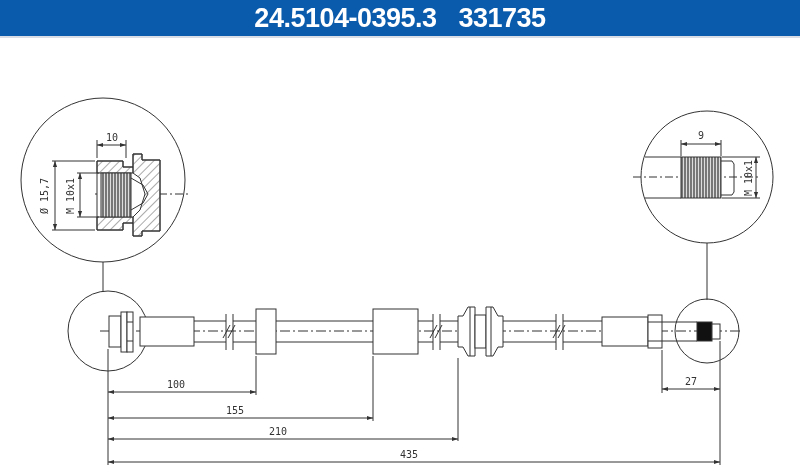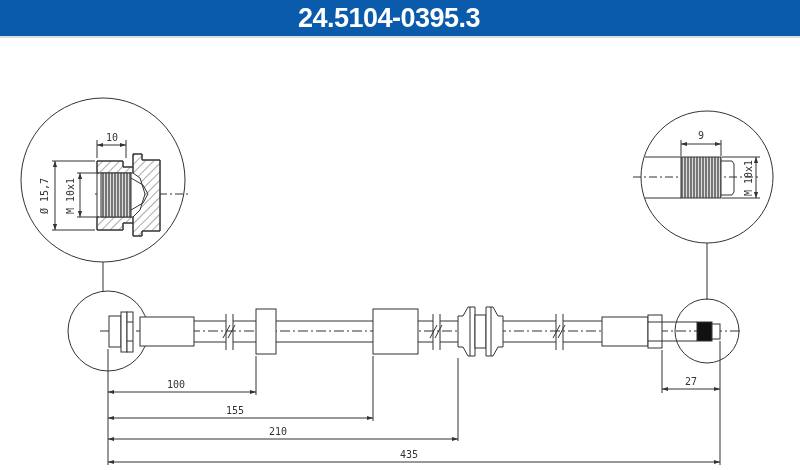--- a/index.html
+++ b/index.html
@@ -15,20 +15,21 @@
   .header-rule { position: absolute; left: 0; top: 36px; width: 800px; height: 2px; background: #d8dde6; }
   svg.drawing { position: absolute; left: 0; top: 0; }
   svg text { font-family: "DejaVu Sans Mono", monospace; font-size: 10px; fill: #333; }
 </style>
 </head>
 <body>
 
 <div class="header">
   <span>24.5104-0395.3</span>
   <span class="gap"></span>
+  <span>331735</span>
 </div>
 <div class="header-rule"></div>
 
 <svg class="drawing" width="800" height="470" viewBox="0 0 800 470">
   <defs>
     <marker id="arr" viewBox="0 0 10 10" refX="10" refY="5" markerWidth="6" markerHeight="6" orient="auto-start-reverse">
       <path d="M0,1.5 L10,5 L0,8.5 z" fill="#333"></path>
     </marker>
     <pattern id="hatch" width="6" height="6" patternUnits="userSpaceOnUse" patternTransform="rotate(45)">
       <line x1="0" y1="0" x2="0" y2="6" stroke="#555" stroke-width="1"></line>

